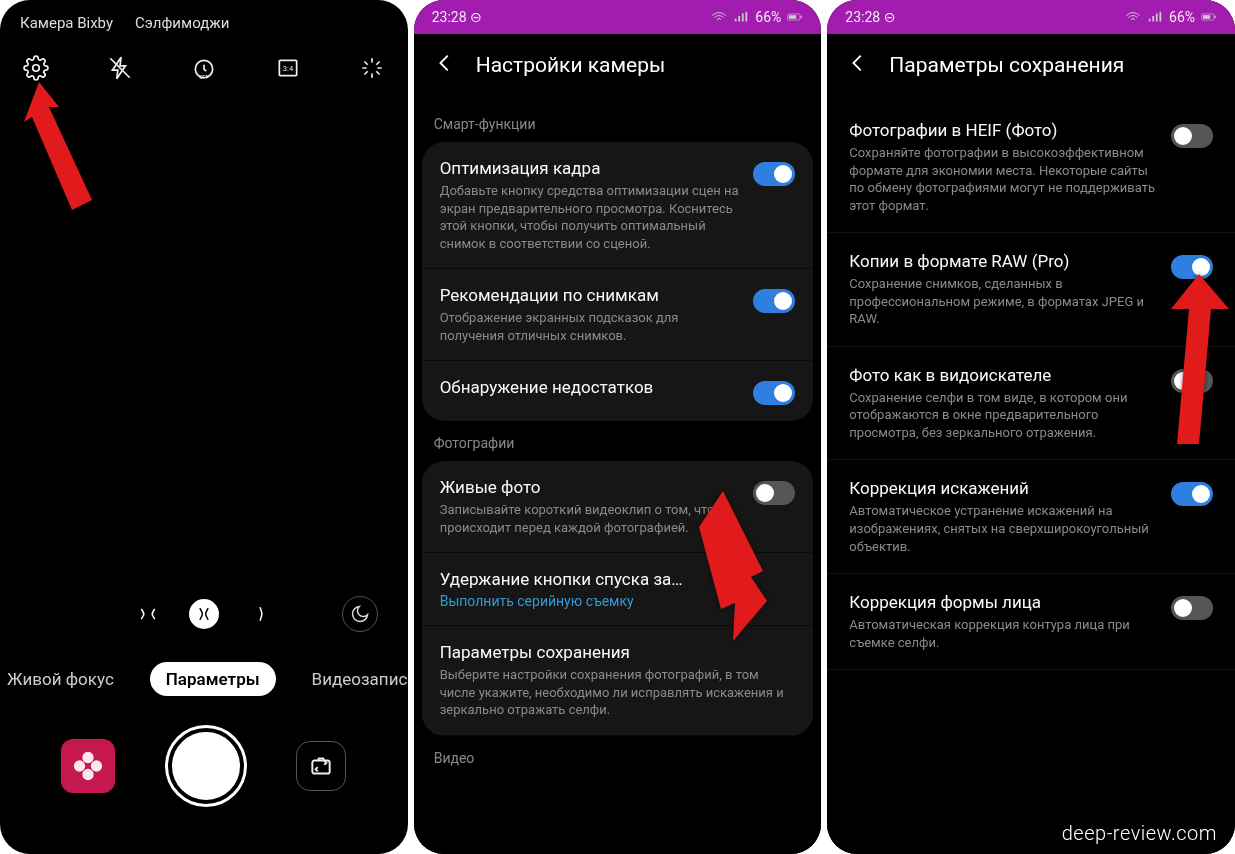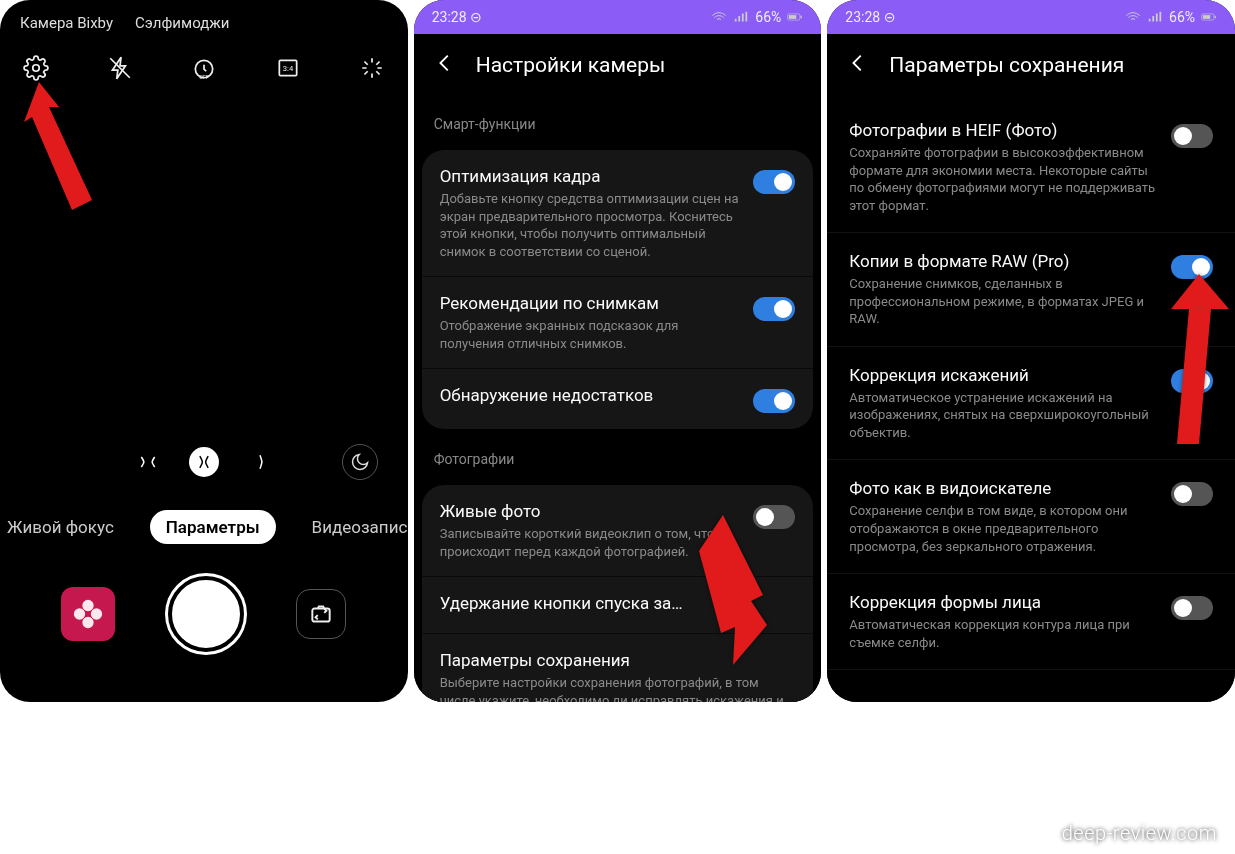--- a/index.html
+++ b/index.html
@@ -13,21 +13,21 @@
     overflow: hidden;
     position: relative;
   }
   .phone {
     flex: 1;
     background: #000;
     color: #fff;
     border-radius: 30px;
     overflow: hidden;
     position: relative;
-    height: 702px;
+    height: 854px;
   }
   
   .cam-top {
     display: flex;
     justify-content: flex-start;
     gap: 22px;
     padding: 14px 20px 10px;
     font-size: 15px;
     color: #ddd;
   }
@@ -123,21 +123,21 @@
 
   
   .status-bar {
     display: flex;
     justify-content: space-between;
     align-items: center;
     height: 34px;
     padding: 0 18px;
     font-size: 14px;
     color: #eee;
-    background: #8b5cf6;
+    background: #a21caf;
   }
   .status-right { display:flex; align-items:center; gap:6px; }
   .status-right svg { width:16px; height:14px; }
   .header {
     display: flex;
     align-items: center;
     gap: 20px;
     padding: 18px 20px 24px;
     background: #000;
   }
@@ -148,21 +148,21 @@
     overflow: hidden;
     background: #000;
   }
   .section-label {
     color: #888;
     font-size: 14px;
     padding: 14px 20px 10px;
   }
   .item-group {
     background: #161616;
-    margin: 8px 8px;
+    margin: 0 8px;
     border-radius: 22px;
     overflow: hidden;
   }
   .item {
     display: flex;
     align-items: flex-start;
     justify-content: space-between;
     padding: 16px 18px;
     border-bottom: 1px solid #0a0a0a;
     gap: 14px;
@@ -358,20 +358,21 @@
       <div class="item">
         <div class="item-main">
           <div class="item-title">Живые фото</div>
           <div class="item-desc">Записывайте короткий видеоклип о том, что происходит перед каждой фотографией.</div>
         </div>
         <div class="toggle off"></div>
       </div>
       <div class="item">
         <div class="item-main">
           <div class="item-title">Удержание кнопки спуска за…</div>
+          <div class="item-link">Выполнить серийную съемку</div>
         </div>
       </div>
       <div class="item">
         <div class="item-main">
           <div class="item-title">Параметры сохранения</div>
           <div class="item-desc">Выберите настройки сохранения фотографий, в том числе укажите, необходимо ли исправлять искажения и зеркально отражать селфи.</div>
         </div>
       </div>
 
       <div class="arrow" style="right:40px; top:30px;">
@@ -423,31 +424,31 @@
       </div>
       <div class="item">
         <div class="item-main">
           <div class="item-title">Копии в формате RAW (Pro)</div>
           <div class="item-desc">Сохранение снимков, сделанных в профессиональном режиме, в форматах JPEG и RAW.</div>
         </div>
         <div class="toggle on"></div>
       </div>
       <div class="item">
         <div class="item-main">
+          <div class="item-title">Фото как в видоискателе</div>
+          <div class="item-desc">Сохранение селфи в том виде, в котором они отображаются в окне предварительного просмотра, без зеркального отражения.</div>
+        </div>
+        <div class="toggle off"></div>
+      </div>
+      <div class="item">
+        <div class="item-main">
           <div class="item-title">Коррекция искажений</div>
           <div class="item-desc">Автоматическое устранение искажений на изображениях, снятых на сверхширокоугольный объектив.</div>
         </div>
         <div class="toggle on"></div>
-      </div>
-      <div class="item">
-        <div class="item-main">
-          <div class="item-title">Фото как в видоискателе</div>
-          <div class="item-desc">Сохранение селфи в том виде, в котором они отображаются в окне предварительного просмотра, без зеркального отражения.</div>
-        </div>
-        <div class="toggle off"></div>
       </div>
       <div class="item">
         <div class="item-main">
           <div class="item-title">Коррекция формы лица</div>
           <div class="item-desc">Автоматическая коррекция контура лица при съемке селфи.</div>
         </div>
         <div class="toggle off"></div>
       </div>
 
       <div class="arrow" style="right:6px; top:172px;">

